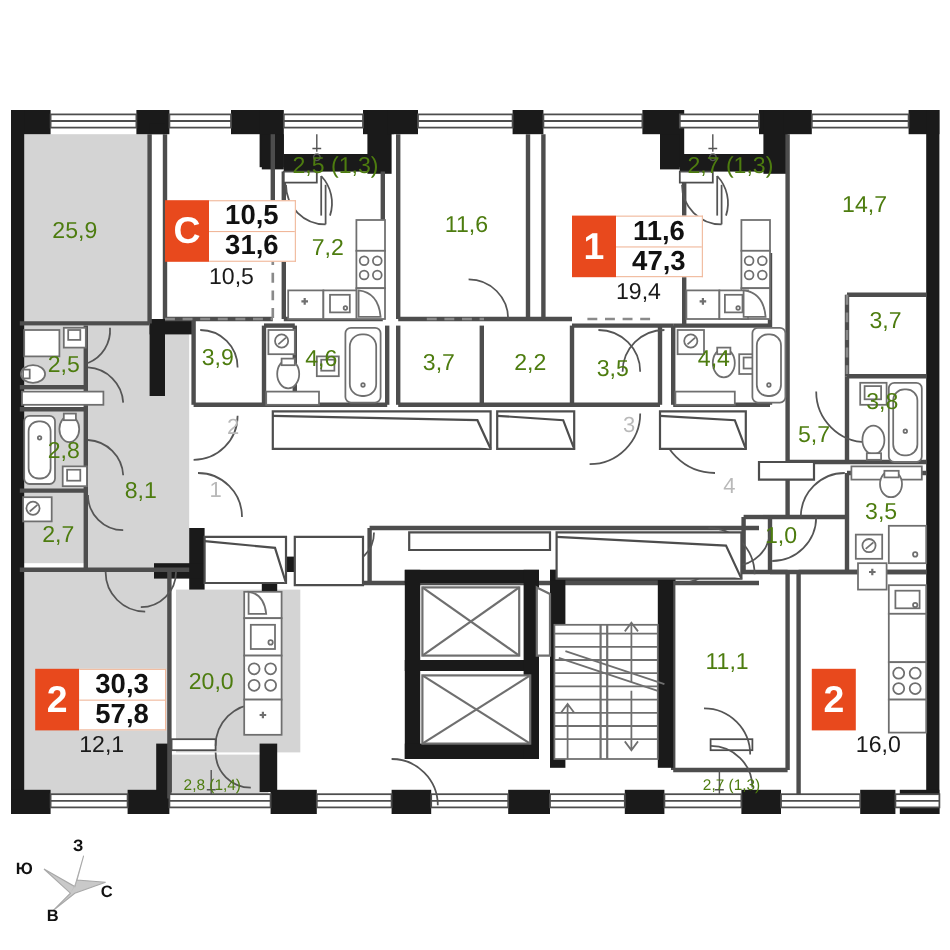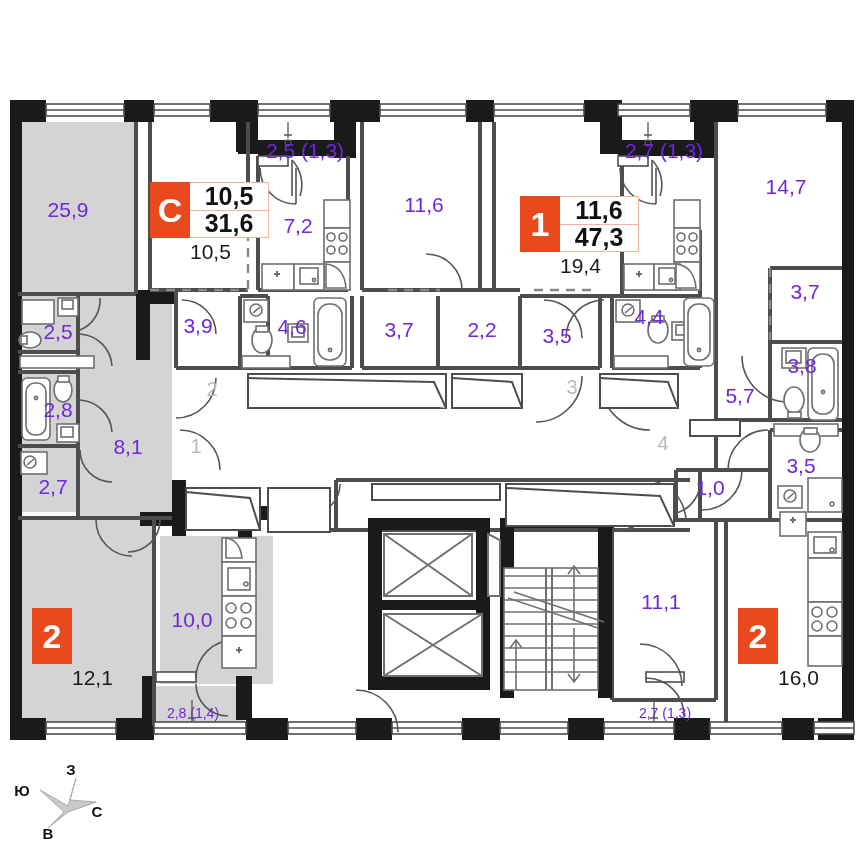--- a/index.html
+++ b/index.html
@@ -6,21 +6,21 @@
   html,body{margin:0;padding:0;background:#ffffff;}
   body{font-family:"Liberation Sans",sans-serif;}
   #stage{position:relative;width:864px;height:864px;background:#ffffff;overflow:hidden;}
   svg#plan{position:absolute;left:0;top:0;width:864px;height:864px;display:block;}
 
   
   .arealbl{
     position:absolute;
     font-family:"Liberation Sans",sans-serif;
     font-size:21px;
-    color:#6d28d9;
+    color:#4d7c0f;
     white-space:nowrap;
     transform:translate(-50%,-50%);
     letter-spacing:0px;
   }
   .arealbl.bal{font-size:14px;}
 
   
   .aptidx{
     position:absolute;
     font-family:"Liberation Sans",sans-serif;
@@ -559,30 +559,30 @@
   <div class="arealbl" style="left:298px;top:226px">7,2</div>
   <div class="arealbl" style="left:424px;top:205px">11,6</div>
   <div class="arealbl" style="left:664px;top:151px">2,7 (1,3)</div>
   <div class="arealbl" style="left:786px;top:187px">14,7</div>
   <div class="arealbl" style="left:58px;top:332px">2,5</div>
   <div class="arealbl" style="left:198px;top:326px">3,9</div>
   <div class="arealbl" style="left:292px;top:327px">4,6</div>
   <div class="arealbl" style="left:399px;top:330px">3,7</div>
   <div class="arealbl" style="left:482px;top:330px">2,2</div>
   <div class="arealbl" style="left:557px;top:336px">3,5</div>
-  <div class="arealbl" style="left:649px;top:317px">4,4</div>
+  <div class="arealbl" style="left:649px;top:327px">4,4</div>
   <div class="arealbl" style="left:805px;top:292px">3,7</div>
   <div class="arealbl" style="left:58px;top:410px">2,8</div>
   <div class="arealbl" style="left:128px;top:447px">8,1</div>
   <div class="arealbl" style="left:53px;top:487px">2,7</div>
   <div class="arealbl" style="left:802px;top:366px">3,8</div>
   <div class="arealbl" style="left:740px;top:396px">5,7</div>
   <div class="arealbl" style="left:801px;top:466px">3,5</div>
   <div class="arealbl" style="left:710px;top:488px">1,0</div>
-  <div class="arealbl" style="left:192px;top:620px">10,0</div>
+  <div class="arealbl" style="left:192px;top:620px">20,0</div>
   <div class="arealbl" style="left:661px;top:602px">11,1</div>
   <div class="arealbl bal" style="left:193px;top:713px">2,8 (1,4)</div>
   <div class="arealbl bal" style="left:665px;top:713px">2,7 (1,3)</div>
 
   <div class="aptidx" style="left:212px;top:389px">2</div>
   <div class="aptidx" style="left:196px;top:446px">1</div>
   <div class="aptidx" style="left:572px;top:387px">3</div>
   <div class="aptidx" style="left:663px;top:443px">4</div>
 
   <div class="badge" style="left:150px;top:182px">
@@ -598,20 +598,24 @@
     <div class="sq">1</div>
     <div class="nums">
       <div class="top">11,6</div>
       <div>47,3</div>
     </div>
     <div class="under">19,4</div>
   </div>
 
   <div class="badge" style="left:32px;top:608px">
     <div class="sq">2</div>
+    <div class="nums">
+      <div class="top">30,3</div>
+      <div>57,8</div>
+    </div>
     <div class="under">12,1</div>
   </div>
 
   <div class="badge" style="left:738px;top:608px">
     <div class="sq">2</div>
     <div class="under">16,0</div>
   </div>
 
   <div class="compass" style="left:0;top:0;width:864px;height:864px;">
     <span class="cl" style="left:71px;top:769px">З</span>

